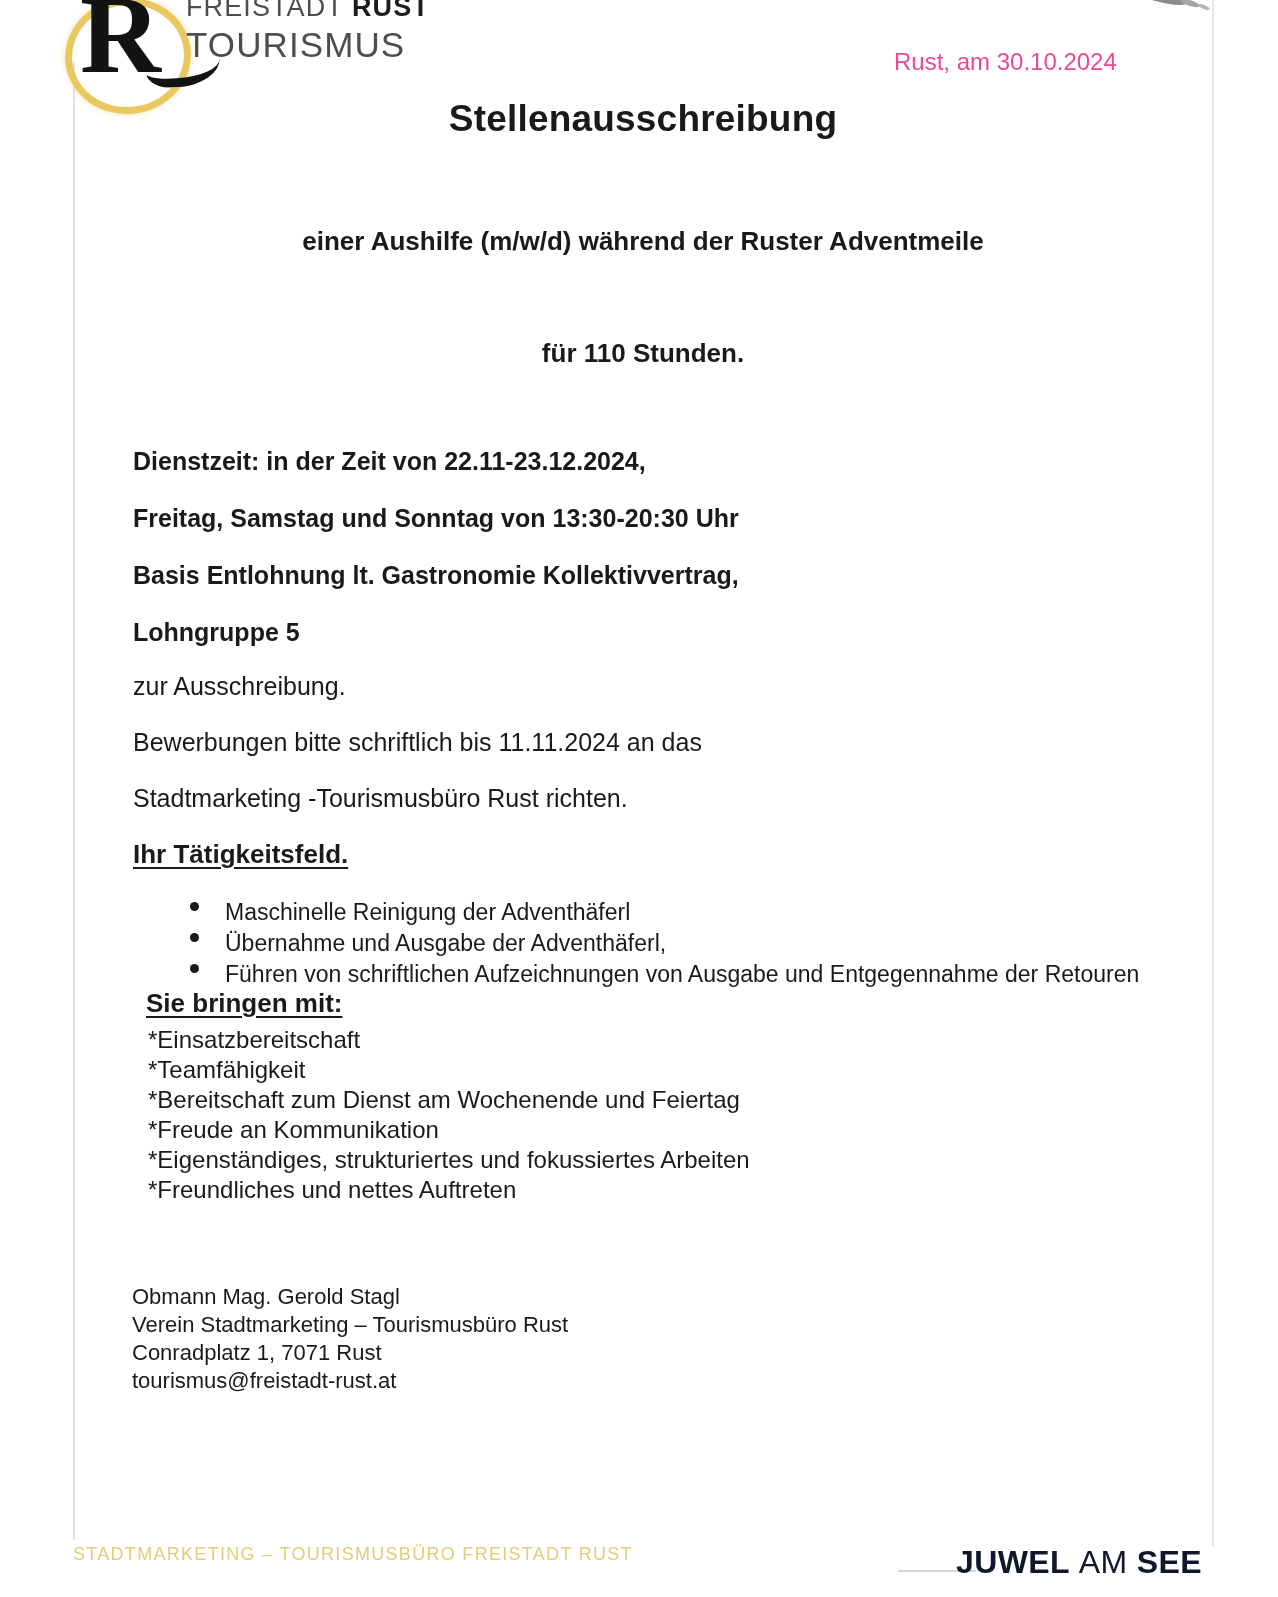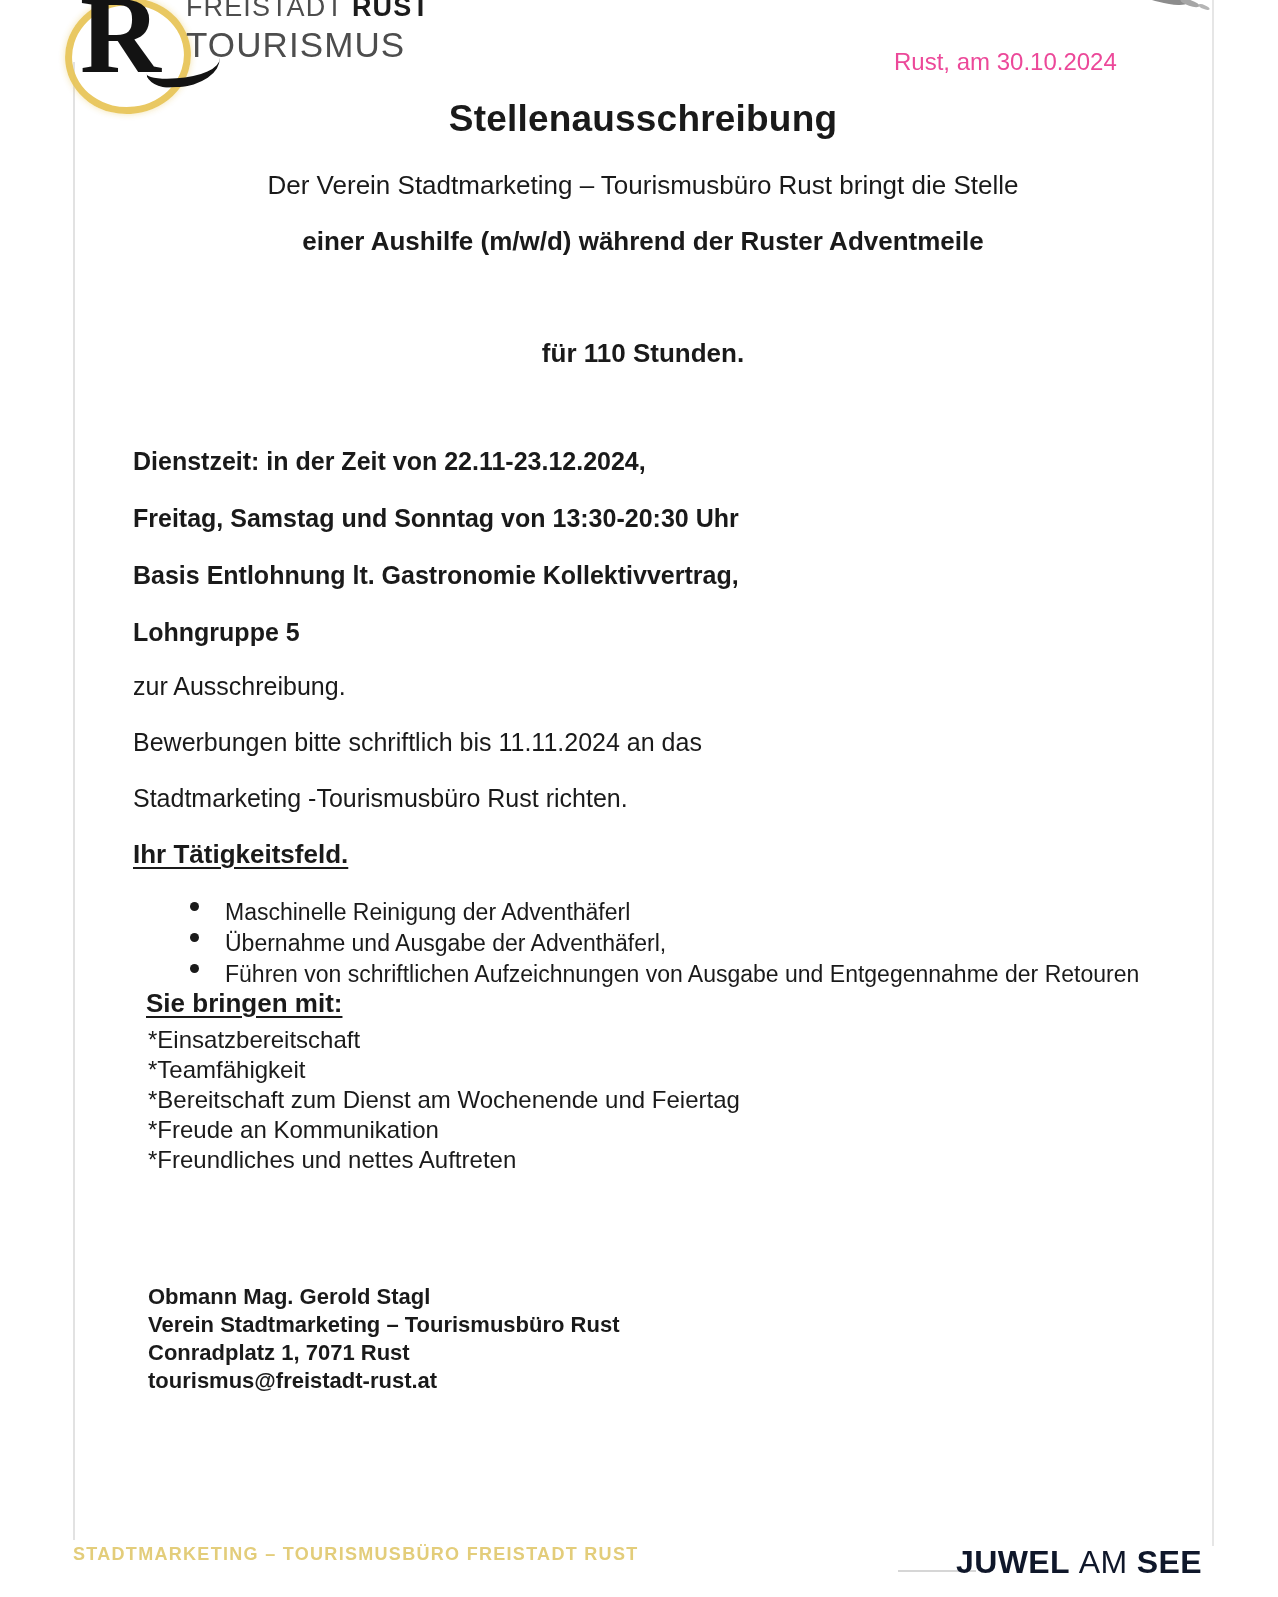--- a/index.html
+++ b/index.html
@@ -228,37 +228,36 @@
   }
   .star-row {
     height: 30px;
     font-size: 24px;
     white-space: nowrap;
   }
 
   
   .sign {
     position: absolute;
-    left: 148px;
+    left: 132px;
     top: 1284px;
-    font-weight: bold;
   }
   .sign-row {
     height: 28px;
     font-size: 22px;
     white-space: nowrap;
   }
 
   
   .footer-left {
     position: absolute;
     left: 73px;
     top: 1544px;
     font-size: 18px;
-    font-weight: 700;
+    font-weight: 400;
     letter-spacing: 1.3px;
     color: #e3cd7a;
     white-space: nowrap;
   }
   .footer-rule {
     position: absolute;
     left: 898px;
     top: 1570px;
     width: 78px;
     height: 2px;
@@ -297,21 +296,20 @@
   <div class="brush">
       <i></i>
       <i></i>
       <i></i>
     </div>
 
   <div class="date">Rust, am 30.10.2024</div>
 
   <div class="title">Stellenausschreibung</div>
 
-  <div class="center-line" id="c1">Der Verein Stadtmarketing – Tourismusbüro Rust bringt die Stelle</div>
   <div class="center-line b" id="c2">einer Aushilfe (m/w/d) während der Ruster Adventmeile</div>
   <div class="center-line b" id="c4">für 110 Stunden.</div>
 
   <div class="body-line b" id="b1">Dienstzeit: in der Zeit von 22.11-23.12.2024,</div>
   <div class="body-line b" id="b2">Freitag, Samstag und Sonntag von 13:30-20:30 Uhr</div>
   <div class="body-line b" id="b3">Basis Entlohnung lt. Gastronomie Kollektivvertrag,</div>
   <div class="body-line b" id="b4">Lohngruppe 5</div>
 
   <div class="body-line" id="b5">zur Ausschreibung.</div>
   <div class="body-line" id="b6">Bewerbungen bitte schriftlich bis 11.11.2024 an das</div>
@@ -332,20 +330,21 @@
       <span class="bullet-text">Führen von schriftlichen Aufzeichnungen von Ausgabe und Entgegennahme der Retouren</span>
     </div>
   </div>
 
   <div class="sec-head" id="sec2">Sie bringen mit:</div>
   <div class="stars">
     <div class="star-row">*Einsatzbereitschaft</div>
     <div class="star-row">*Teamfähigkeit</div>
     <div class="star-row">*Bereitschaft zum Dienst am Wochenende und Feiertag</div>
     <div class="star-row">*Freude an Kommunikation</div>
+    <div class="star-row">*Eigenständiges, strukturiertes und fokussiertes Arbeiten</div>
     <div class="star-row">*Freundliches und nettes Auftreten</div>
   </div>
 
   <div class="sign">
     <div class="sign-row">Obmann Mag. Gerold Stagl</div>
     <div class="sign-row">Verein Stadtmarketing – Tourismusbüro Rust</div>
     <div class="sign-row">Conradplatz 1, 7071 Rust</div>
     <div class="sign-row">tourismus@freistadt-rust.at</div>
   </div>
 

